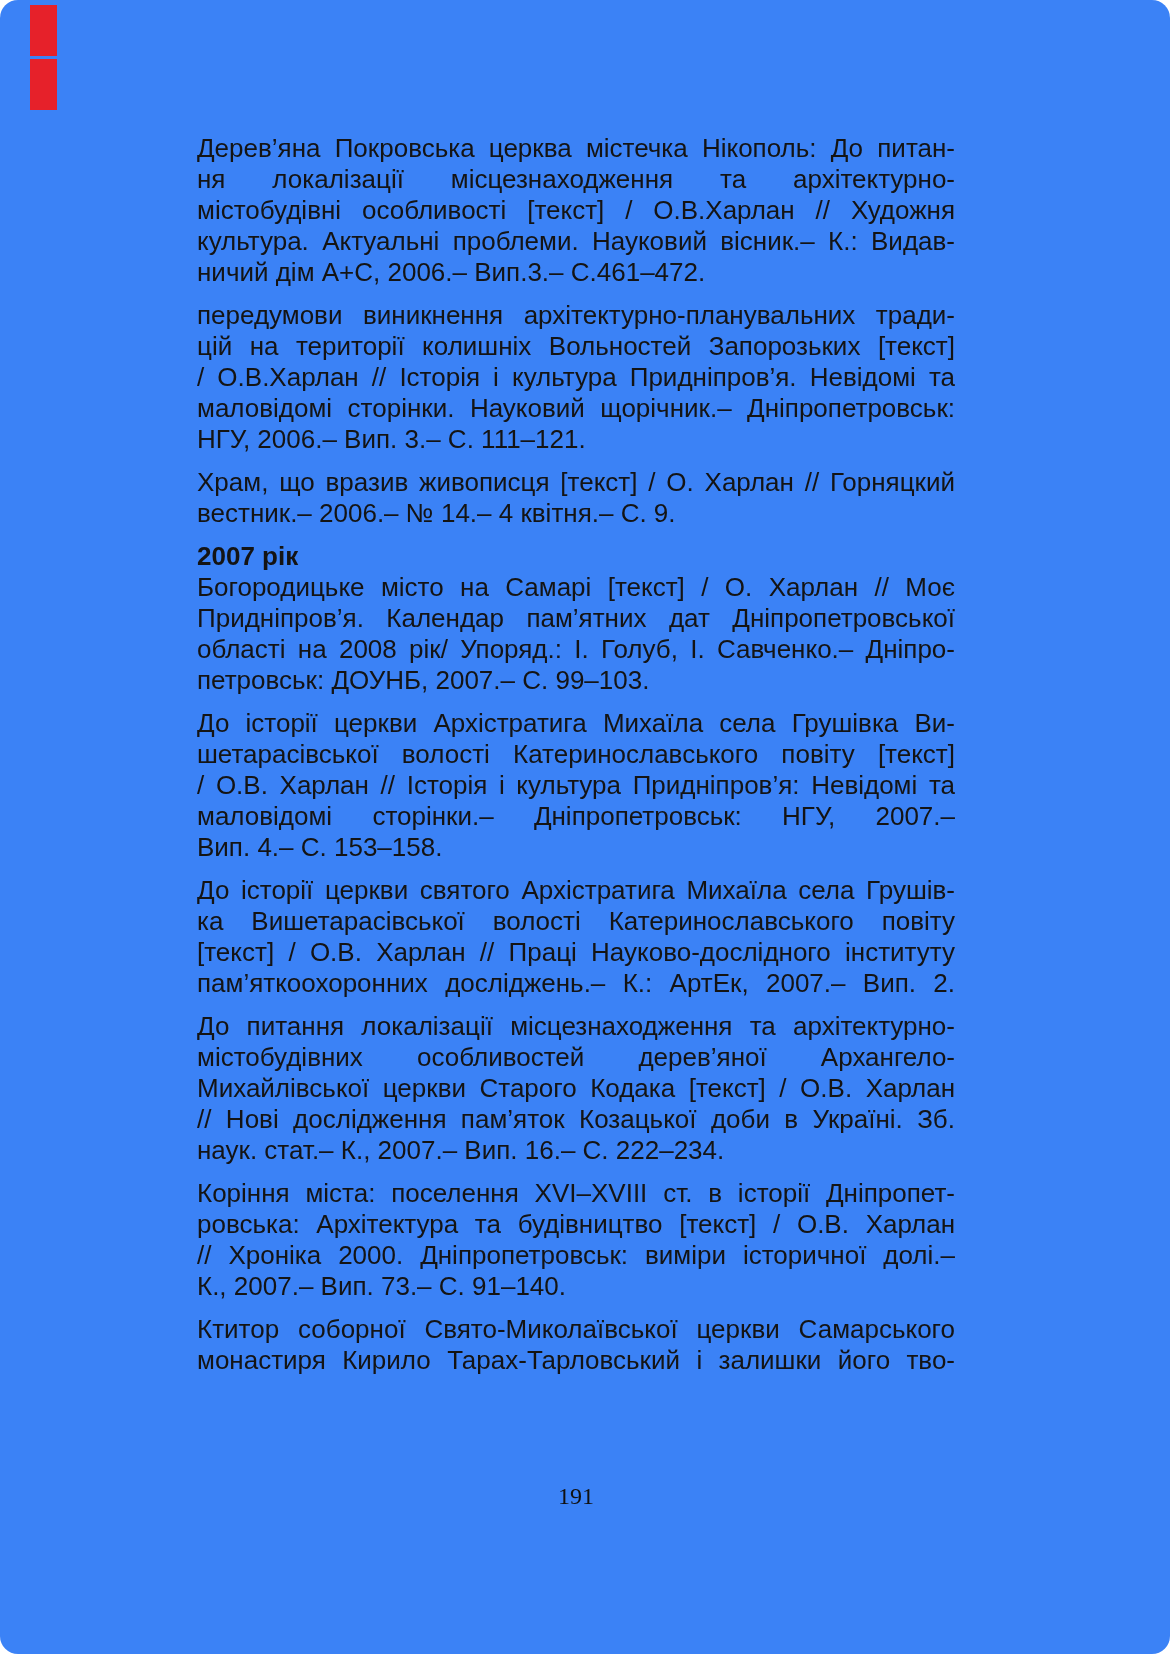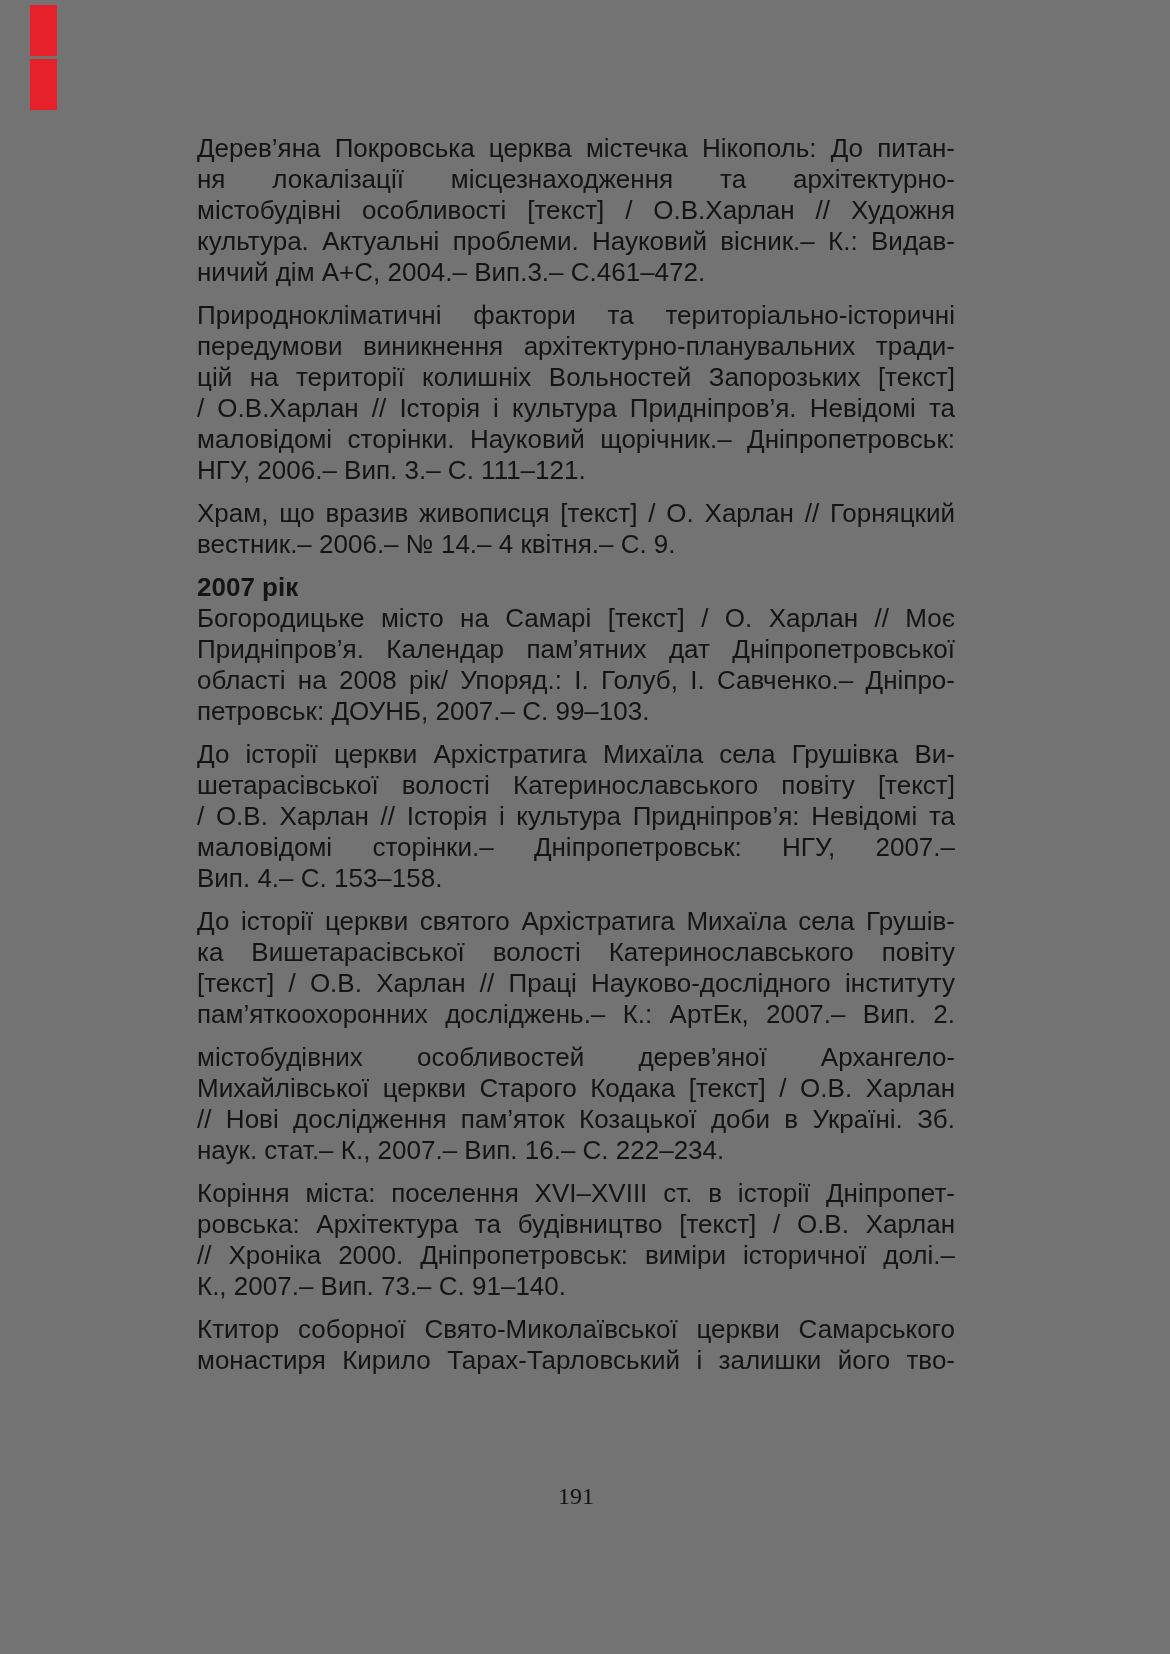--- a/index.html
+++ b/index.html
@@ -11,21 +11,22 @@
     width: 1170px;
     height: 1654px;
     position: relative;
     overflow: hidden;
     font-family: "Liberation Sans", sans-serif;
     color: #141414;
   }
   .page {
     position: absolute;
     inset: 0;
-    background: #737373;
+    background: #3b82f6;
+    border-radius: 18px;
   }
   .red-mark {
     position: absolute;
     left: 30px;
     width: 27px;
     height: 51px;
     background: #e6212a;
   }
   .red-mark.m1 { top: 5px; }
   .red-mark.m2 { top: 59px; }
@@ -73,24 +74,23 @@
 <div class="page">
   <div class="red-mark m1" style="background: rgb(230, 33, 42);"></div>
   <div class="red-mark m2" style="background: rgb(230, 33, 42);"></div>
 
   <div class="content">
       <div class="entry">
         <div class="line">Дерев’яна Покровська церква містечка Нікополь: До питан-</div>
         <div class="line">ня локалізації місцезнаходження та архітектурно-</div>
         <div class="line">містобудівні особливості [текст] / О.В.Харлан // Художня</div>
         <div class="line">культура. Актуальні проблеми. Науковий вісник.– К.: Видав-</div>
-        <div class="line last">ничий дім А+С, 2004.– Вип.3.– С.461–472.</div>
+        <div class="line last">ничий дім А+С, 2006.– Вип.3.– С.461–472.</div>
       </div>
       <div class="entry">
-        <div class="line">Природнокліматичні фактори та територіально-історичні</div>
         <div class="line">передумови виникнення архітектурно-планувальних тради-</div>
         <div class="line">цій на території колишніх Вольностей Запорозьких [текст]</div>
         <div class="line">/ О.В.Харлан // Історія і культура Придніпров’я. Невідомі та</div>
         <div class="line">маловідомі сторінки. Науковий щорічник.– Дніпропетровськ:</div>
         <div class="line last">НГУ, 2006.– Вип. 3.– С. 111–121.</div>
       </div>
       <div class="entry">
         <div class="line">Храм, що вразив живописця [текст] / О. Харлан // Горняцкий</div>
         <div class="line last">вестник.– 2006.– № 14.– 4 квітня.– С. 9.</div>
       </div>
@@ -108,20 +108,21 @@
         <div class="line">маловідомі сторінки.– Дніпропетровськ: НГУ, 2007.–</div>
         <div class="line last">Вип. 4.– С. 153–158.</div>
       </div>
       <div class="entry">
         <div class="line">До історії церкви святого Архістратига Михаїла села Грушів-</div>
         <div class="line">ка Вишетарасівської волості Катеринославського повіту</div>
         <div class="line">[текст] / О.В. Харлан // Праці Науково-дослідного інституту</div>
         <div class="line">пам’яткоохоронних досліджень.– К.: АртЕк, 2007.– Вип. 2.</div>
       </div>
       <div class="entry">
+        <div class="line">До питання локалізації місцезнаходження та архітектурно-</div>
         <div class="line">містобудівних особливостей дерев’яної Архангело-</div>
         <div class="line">Михайлівської церкви Старого Кодака [текст] / О.В. Харлан</div>
         <div class="line">// Нові дослідження пам’яток Козацької доби в Україні. Зб.</div>
         <div class="line last">наук. стат.– К., 2007.– Вип. 16.– С. 222–234.</div>
       </div>
       <div class="entry">
         <div class="line">Коріння міста: поселення XVI–XVIII ст. в історії Дніпропет-</div>
         <div class="line">ровська: Архітектура та будівництво [текст] / О.В. Харлан</div>
         <div class="line">// Хроніка 2000. Дніпропетровськ: виміри історичної долі.–</div>
         <div class="line last">К., 2007.– Вип. 73.– С. 91–140.</div>

